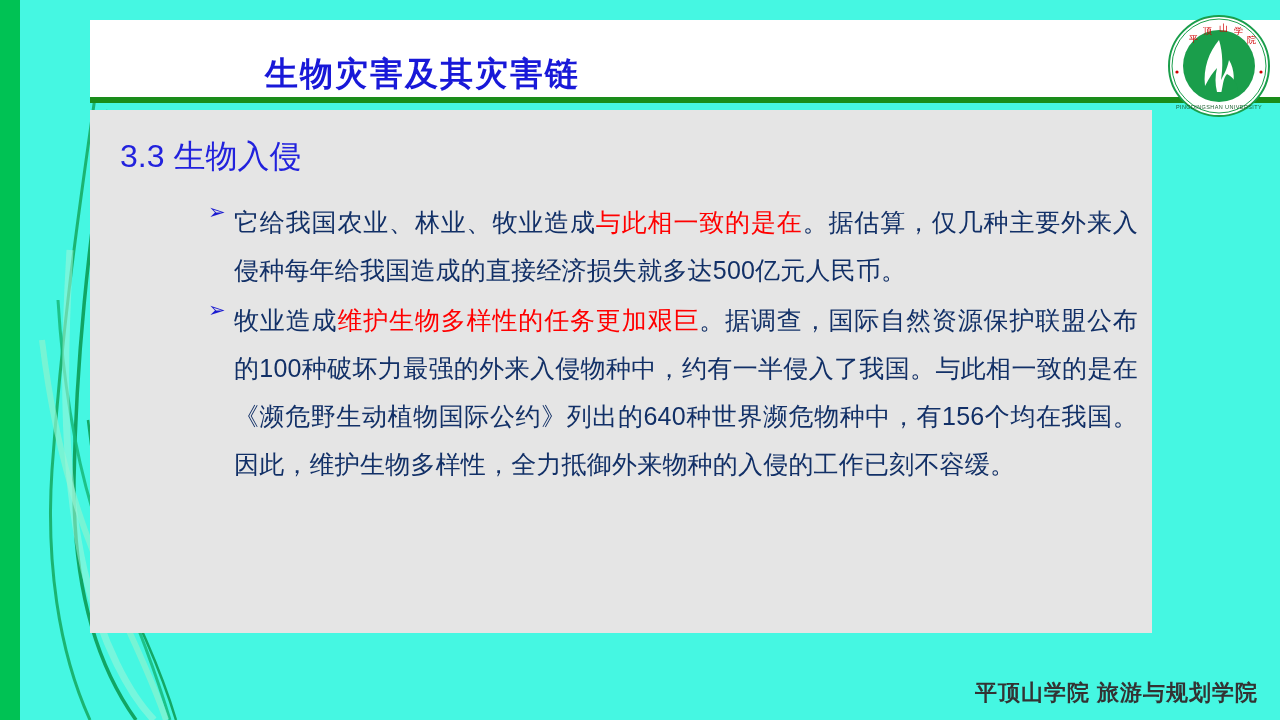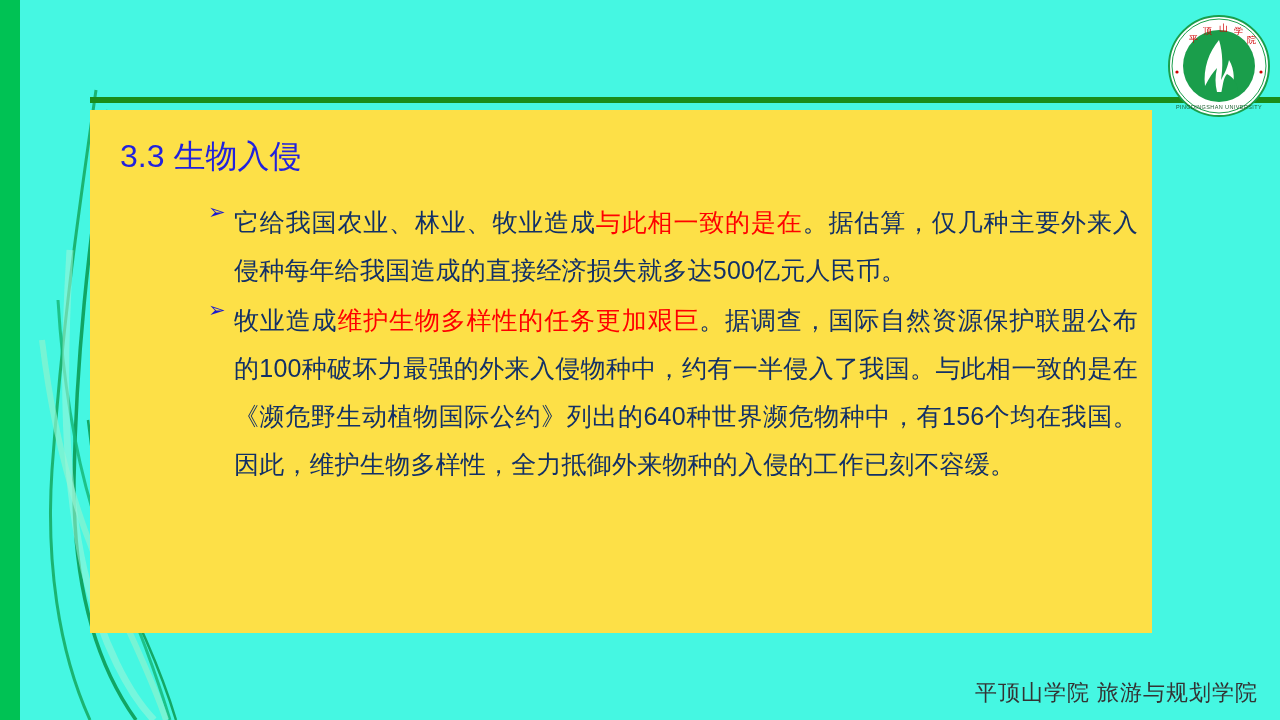--- a/index.html
+++ b/index.html
@@ -54,21 +54,21 @@
   .logo-wrap {
     position: absolute;
     left: 1165px; top: 12px;
     width: 108px; height: 108px;
   }
   
   .content-box {
     position: absolute;
     left: 90px; top: 110px;
     width: 1062px; height: 523px;
-    background: #fde047;
+    background: #e5e5e5;
   }
   .section-heading {
     position: absolute;
     left: 30px; top: 25px;
     font-size: 32px;
     color: #2222dd;
     font-weight: normal;
     white-space: nowrap;
   }
   .bullets {
@@ -99,38 +99,42 @@
   .hl {
     color: #ff0000;
   }
   .footer {
     position: absolute;
     right: 22px; bottom: 12px;
     font-size: 22px;
     color: #333333;
     letter-spacing: 1px;
     white-space: nowrap;
+    font-weight: bold;
   }
 </style>
 </head>
 <body>
 
 <div class="slide">
 
   <div class="left-bar"></div>
 
   <svg class="grass" viewBox="0 0 160 720" preserveAspectRatio="none">
     <path d="M78 90 C 58 230, 44 330, 34 470 C 28 560, 40 650, 72 720" fill="none" stroke="#19b06a" stroke-width="3" opacity="0.95"></path>
     <path d="M90 110 C 70 250, 58 360, 56 480 C 55 580, 75 660, 118 720" fill="none" stroke="#0fa05c" stroke-width="3.5" opacity="0.95"></path>
     <path d="M40 300 C 46 400, 62 490, 96 570 C 120 625, 140 680, 152 720" fill="none" stroke="#16b978" stroke-width="3" opacity="0.85"></path>
     <path d="M24 340 C 36 440, 58 520, 92 590 C 118 645, 138 690, 148 720" fill="none" stroke="#8cf2cf" stroke-width="6" opacity="0.7"></path>
     <path d="M52 250 C 44 380, 46 480, 66 570 C 84 645, 112 695, 136 720" fill="none" stroke="#9ff5d8" stroke-width="7" opacity="0.55"></path>
     <path d="M70 420 C 80 510, 100 580, 128 640 C 142 672, 152 700, 158 720" fill="none" stroke="#0d9e56" stroke-width="2.5" opacity="0.9"></path>
   </svg>
 
+  <div class="title-box">
+    <div class="title-text">生物灾害及其灾害链</div>
+  </div>
   <div class="title-rule"></div>
 
   <div class="logo-wrap">
     <svg viewBox="0 0 108 108" width="108" height="108">
       <circle cx="54" cy="54" r="50" fill="#ffffff" stroke="#1a9e4b" stroke-width="2"></circle>
       <circle cx="54" cy="54" r="47" fill="none" stroke="#1a9e4b" stroke-width="1"></circle>
       <circle cx="54" cy="54" r="36" fill="#1a9e4b"></circle>
       <path d="M54 28 C 44 40, 38 56, 40 74 C 44 66, 48 60, 52 56 C 50 64, 50 72, 52 80 L 66 80 C 70 70, 70 58, 64 48 C 62 58, 58 64, 56 68 C 58 56, 58 40, 54 28 Z" fill="#ffffff"></path>
       <path d="M62 62 C 70 66, 74 74, 72 82 L 56 82 C 58 74, 58 66, 62 62 Z" fill="#1a9e4b"></path>
       <g fill="#d00000" font-size="9" font-family="'Liberation Sans', sans-serif">

